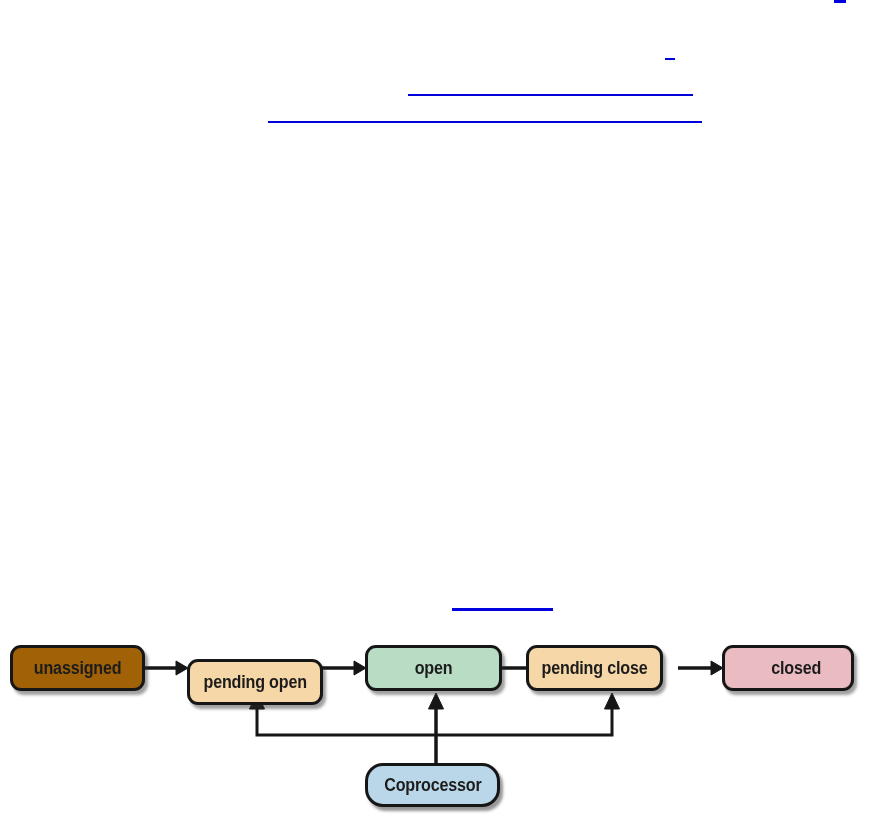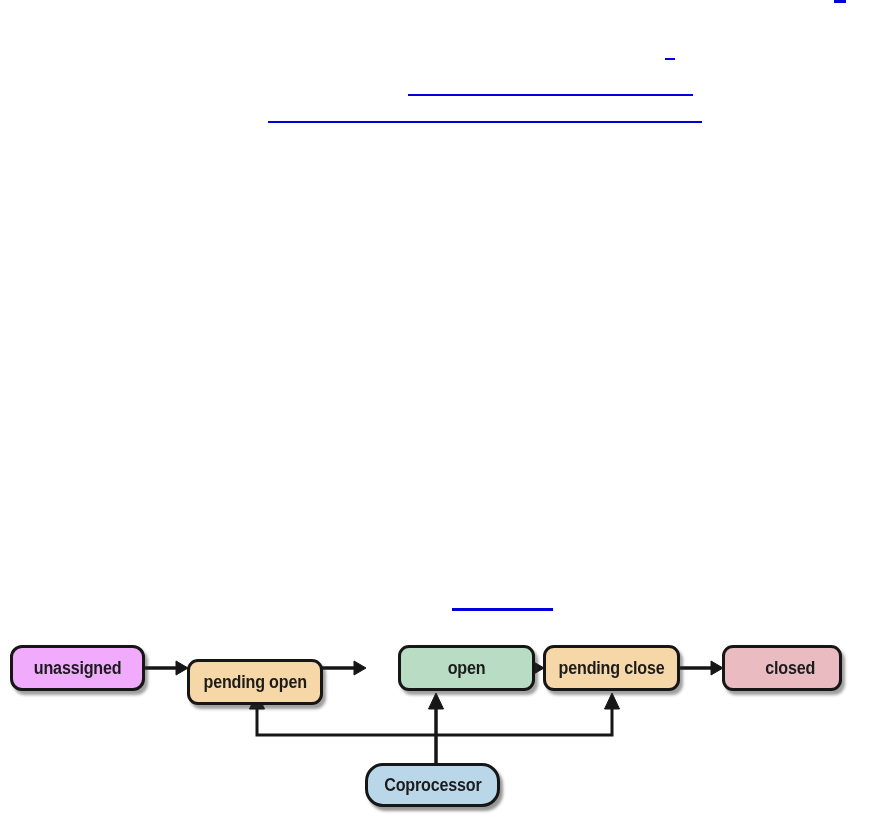--- a/index.html
+++ b/index.html
@@ -20,22 +20,22 @@
   .arrows{position:absolute;left:0;top:0;width:877px;height:192px;}
   .state{
     position:absolute;top:10px;height:46px;box-sizing:border-box;
     border:3px solid #161616;border-radius:11px;
     box-shadow:3px 4px 3px rgba(45,45,45,.45);
     display:flex;align-items:center;justify-content:center;
   }
   .st0{left:10px;width:135px;}
   .st1{left:187px;width:136px;margin-top:14px;}
   .st2{left:365px;width:137px;}
-  .st3{left:543px;width:137px;}
-  .st4{left:722px;width:120px;padding-left:16px;}
+  .st3{left:526px;width:137px;}
+  .st4{left:722px;width:132px;padding-left:16px;}
   .lbl{
     font-weight:bold;font-size:17.5px;color:#1c1c1c;
     transform:scaleX(.92);letter-spacing:-.2px;white-space:nowrap;
   }
   .copro{
     position:absolute;left:365px;top:128px;width:135px;height:44px;
     box-sizing:border-box;border:3px solid #161616;
     box-shadow:3px 4px 3px rgba(45,45,45,.5);
     display:flex;align-items:center;justify-content:center;
   }
@@ -66,27 +66,27 @@
       </g>
       <g stroke="#161616" fill="#161616">
         <polyline points="257,72 257,100 612,100 612,72" fill="none" stroke-width="3"></polyline>
         <line x1="436" y1="72" x2="436" y2="130" stroke-width="3.5"></line>
         <polygon points="249.5,74 264.5,74 257,58" stroke-width="1"></polygon>
         <polygon points="428.5,74 443.5,74 436,58" stroke-width="1"></polygon>
         <polygon points="604.5,74 619.5,74 612,58" stroke-width="1"></polygon>
       </g>
     </svg>
 
-    <div class="state st0" style="background: #f0abfc; border-radius: 12px;">
+    <div class="state st0" style="background: #a16207;">
       <span class="lbl">unassigned</span>
     </div>
     <div class="state st1" style="background: rgb(246, 215, 168);">
       <span class="lbl">pending open</span>
     </div>
-    <div class="state st2" style="background: rgb(184, 220, 196); margin-left: 33px;">
+    <div class="state st2" style="background: rgb(184, 220, 196);">
       <span class="lbl">open</span>
     </div>
     <div class="state st3" style="background: rgb(246, 215, 168);">
       <span class="lbl">pending close</span>
     </div>
     <div class="state st4" style="background: rgb(234, 187, 193);">
       <span class="lbl">closed</span>
     </div>
 
     <div class="copro" style="background: rgb(185, 215, 233); border-radius: 18px;">

